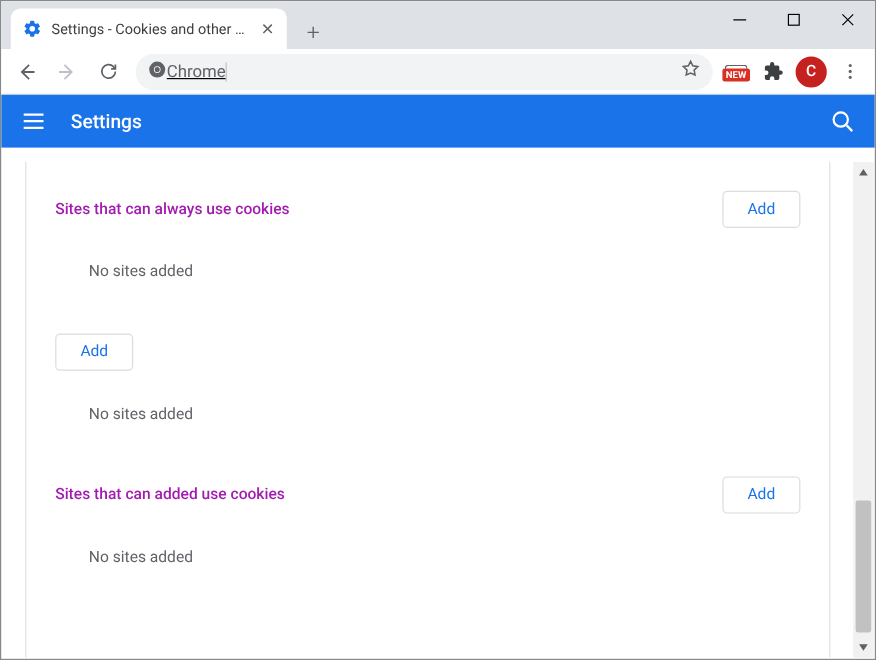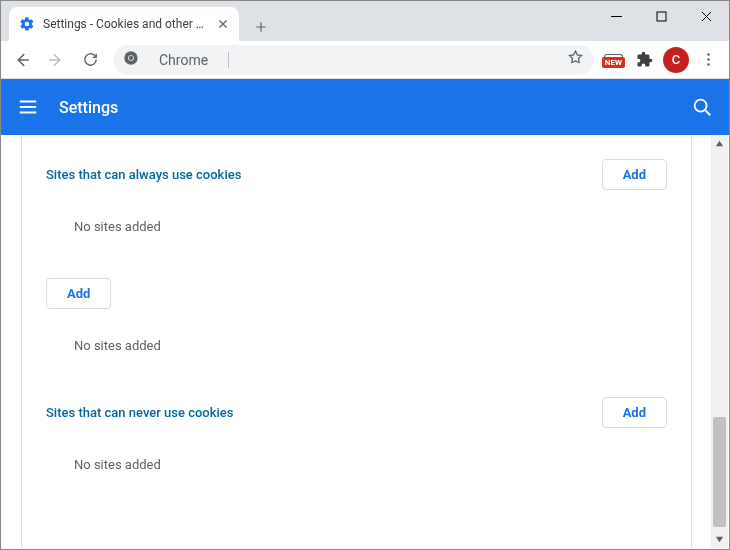--- a/index.html
+++ b/index.html
@@ -10,49 +10,49 @@
   .tab .favicon { width: 16px; height: 16px; color: #1a73e8; }
   .tab .title { flex: 1; white-space: nowrap; overflow: hidden; text-overflow: ellipsis; }
   .tab .close { width: 12px; height: 12px; color: #5f6368; cursor: pointer; }
   .newtab { width: 28px; height: 28px; margin-left: 8px; display: flex; align-items: center; justify-content: center; color: #5f6368; cursor: pointer; }
   .wincontrols { margin-left: auto; display: flex; align-items: center; height: 30px; align-self: flex-start; }
   .wincontrols div { width: 45px; height: 30px; display: flex; align-items: center; justify-content: center; color: #000; cursor: pointer; }
 
   .toolbar { height: 38px; background: #fff; border-bottom: 1px solid #dadce0; display: flex; align-items: center; padding: 0 6px; gap: 4px; }
   .tbtn { width: 30px; height: 30px; display: flex; align-items: center; justify-content: center; border-radius: 50%; color: #5f6368; cursor: pointer; }
   .tbtn.disabled { color: #bdc1c6; cursor: default; }
-  .omnibox { flex: 1; height: 30px; background: #f1f3f4; border-radius: 15px; display: flex; align-items: center; padding: 0 10px; gap: 20px; margin: 0 4px; }
+  .omnibox { flex: 1; height: 30px; background: #f1f3f4; border-radius: 15px; display: flex; align-items: center; padding: 0 10px; gap: 0; margin: 0 4px; text-decoration: underline; }
   .omnibox .origin { font-size: 14px; color: #5f6368; }
   .omnibox .sep { width: 1px; height: 16px; background: #bdc1c6; }
   .omnibox .url { font-size: 14px; color: #202124; }
   .omnibox .spacer { flex: 1; }
   .avatar { width: 26px; height: 26px; border-radius: 50%; background: #c5221f; color: #fff; display: flex; align-items: center; justify-content: center; font-size: 13px; font-weight: 500; cursor: pointer; }
   .newbadge { font-size: 8px; font-weight: 700; color: #fff; background: #d93025; padding: 1px 3px; border-radius: 2px; position: relative; }
   .newbadge::before { content:""; position:absolute; top:-3px; left:2px; right:2px; height:3px; border:1px solid #5f6368; border-bottom:none; border-radius:3px 3px 0 0; }
   .ext-wrap { position: relative; cursor: pointer; }
 
-  .appbar { height: 56px; background: #1a73e8; color: #fff; display: flex; align-items: center; padding: 0 16px; gap: 20px; }
+  .appbar { height: 44px; background: #1a73e8; color: #fff; display: flex; align-items: center; padding: 0 16px; gap: 20px; }
   .appbar .menu { cursor: pointer; display:flex; }
   .appbar .title { font-size: 16px; font-weight: 500; }
   .appbar .srch { margin-left: auto; cursor: pointer; display:flex; }
 
   .content-wrap { position: absolute; top: 134px; bottom: 1px; left: 1px; right: 1px; display: flex; }
   .gutter { width: 20px; border-right: 1px solid #e0e0e0; background:#fff; }
   .gutter.right { border-right:none; border-left: 1px solid #e0e0e0; }
   .content { flex: 1; padding: 24px 24px 24px 24px; overflow-y: auto; }
   .scrollbar { width: 17px; background: #f1f1f1; position: relative; }
   .scroll-arrow { position:absolute; left:0; right:0; height:17px; display:flex; align-items:center; justify-content:center; color:#606060; }
   .scroll-arrow.top { top:0; }
   .scroll-arrow.bottom { bottom:0; }
   .thumb { position: absolute; left: 2px; right: 2px; top: 282px; height: 110px; background: #c1c1c1; border-radius: 2px; }
 
   .section { margin-bottom: 44px; }
   .sec-head { display: flex; align-items: center; justify-content: space-between; margin-bottom: 28px; }
-  .sec-title { font-size: 13px; color: #0369a1; font-weight: 500; }
-  .add-btn { border: 1px solid #dadce0; background: #fff; color: #1a73e8; font-size: 13px; font-weight: 700; padding: 7px 20px; border-radius: 4px; cursor: pointer; }
+  .sec-title { font-size: 13px; color: #a21caf; font-weight: 500; }
+  .add-btn { border: 1px solid #dadce0; background: #fff; color: #1a73e8; font-size: 13px; font-weight: 400; padding: 7px 20px; border-radius: 4px; cursor: pointer; }
   .empty { font-size: 13px; color: #5f6368; padding-left: 28px; margin-top: 29px; }
 </style>
 </head>
 <body>
 
 <div class="titlebar">
   <div class="tab">
     <span class="favicon">
       <svg viewBox="0 0 24 24" width="16" height="16" fill="currentColor">
           <path d="M19.14,12.94a7,7,0,0,0,.05-.94,7,7,0,0,0-.05-.94l2.11-1.65a.5.5,0,0,0,.12-.64l-2-3.46a.5.5,0,0,0-.61-.22l-2.49,1a7,7,0,0,0-1.62-.94l-.38-2.65A.5.5,0,0,0,13.8,2H9.8a.5.5,0,0,0-.49.42L8.93,5.07a7,7,0,0,0-1.62.94l-2.49-1a.5.5,0,0,0-.61.22l-2,3.46a.5.5,0,0,0,.12.64L4.44,11a7,7,0,0,0-.05.94,7,7,0,0,0,.05.94L2.33,14.53a.5.5,0,0,0-.12.64l2,3.46a.5.5,0,0,0,.61.22l2.49-1a7,7,0,0,0,1.62.94l.38,2.65a.5.5,0,0,0,.49.42h4a.5.5,0,0,0,.49-.42l.38-2.65a7,7,0,0,0,1.62-.94l2.49,1a.5.5,0,0,0,.61-.22l2-3.46a.5.5,0,0,0-.12-.64ZM11.8,15.5A3.5,3.5,0,1,1,15.3,12,3.5,3.5,0,0,1,11.8,15.5Z"></path>
@@ -172,21 +172,21 @@
 
     <div class="section">
       <div class="sec-head">
         <button class="add-btn">Add</button>
       </div>
       <div class="empty">No sites added</div>
     </div>
 
     <div class="section">
       <div class="sec-head">
-        <div class="sec-title">Sites that can never use cookies</div>
+        <div class="sec-title">Sites that can added use cookies</div>
         <button class="add-btn">Add</button>
       </div>
       <div class="empty">No sites added</div>
     </div>
 
   </div>
   <div class="gutter right"></div>
   <div class="scrollbar">
     <div class="scroll-arrow top">
         <svg width="9" height="9" viewBox="0 0 10 10" fill="currentColor">

